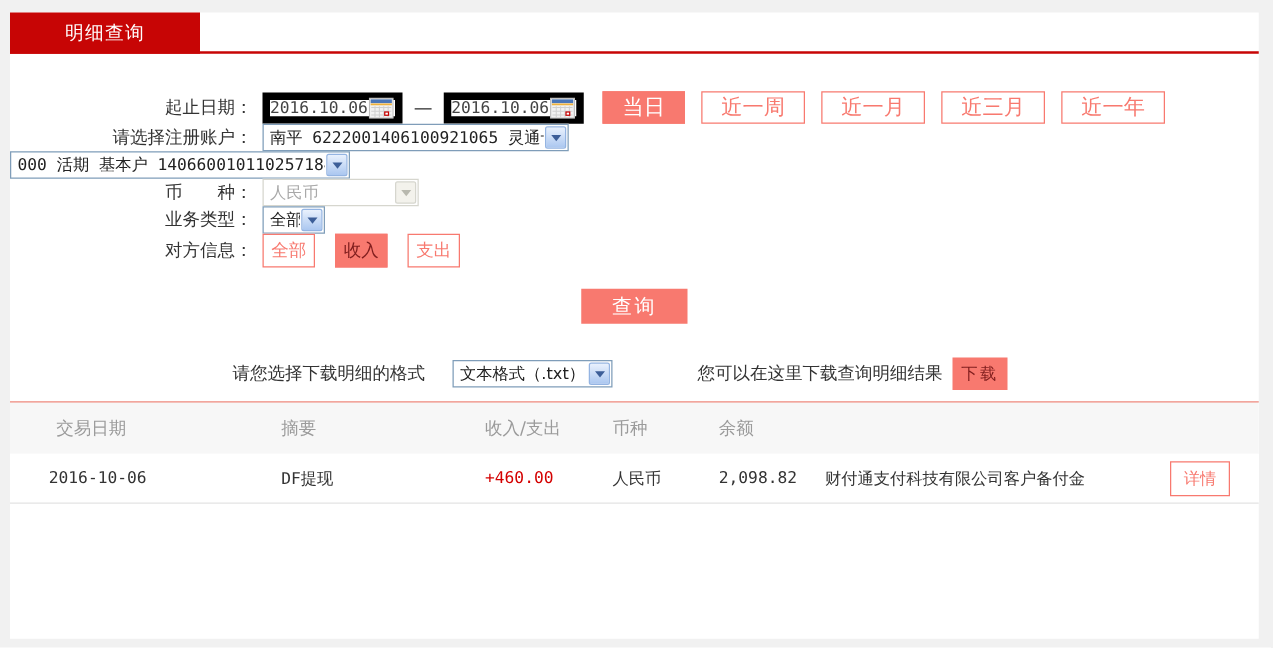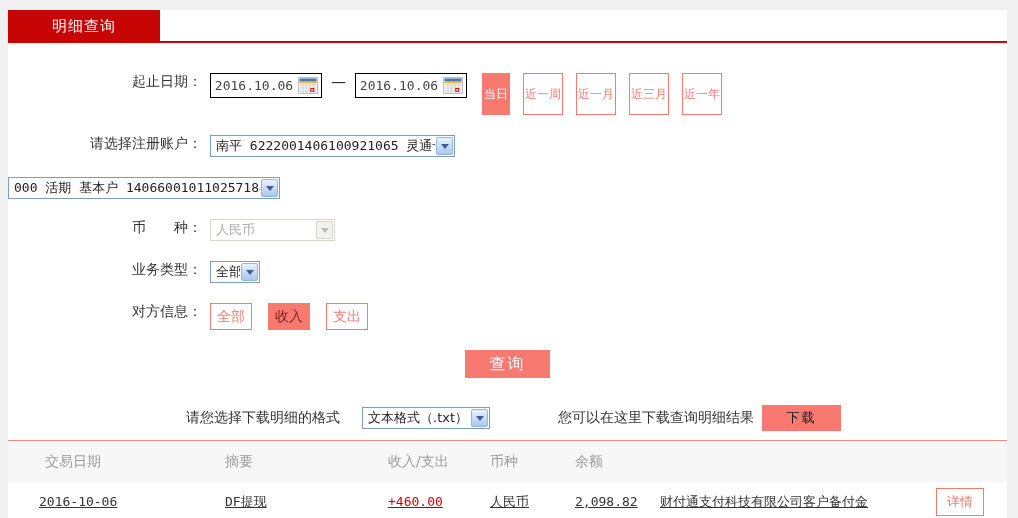--- a/index.html
+++ b/index.html
@@ -21,39 +21,39 @@
   
   .tabbar { height:33px; border-bottom:2px solid #c70505; }
   .tab {
     display:inline-block; height:33px; line-height:33px;
     padding:0 44px; background:#c70505; color:#ffffff;
     font-size:15px; letter-spacing:1px; cursor:pointer;
   }
 
   
   .form { padding-top:30px; }
-  .frow { display:flex; margin-bottom:20px; }
+  .frow { display:flex; align-items:center; }
   .flabel { width:202px; flex:none; text-align:right; padding-right:8px;
             font-size:14px; color:#333; white-space:pre; }
 
   
   .dinput {
-    width:112px; height:25px; border:1px solid #000000; background:#fff;
+    width:112px; height:25px; border:6px solid #000000; background:#fff;
     display:flex; align-items:center; cursor:text;
   }
   .dinput .dval { flex:1; text-align:center; font-size:13px; color:#444; }
   .calbtn { width:22px; height:21px; margin-right:2px; flex:none;
             display:flex; align-items:center; justify-content:center; cursor:pointer; }
   .dash { margin:0 9px; color:#333; font-size:15px; }
 
   
   .qbtn {
-    height:42px; line-height:24px; padding:0 1px; margin-left:13px;
+    height:26px; line-height:24px; padding:0 15px; margin-left:13px;
     border:1px solid #f8796f; color:#f8796f; background:#fff;
-    font-size:12px; cursor:pointer; white-space:nowrap;
+    font-size:17px; cursor:pointer; white-space:nowrap;
   }
   .qbtn.active { background:#f8796f; color:#fff; }
   .qbtn.first { margin-left:15px; }
 
   
   .xsel {
     height:22px; border:1px solid #7f9db9; background:#fff;
     display:flex; align-items:center; font-size:13px; cursor:pointer;
   }
   .xsel .val { flex:1; padding:0 5px; white-space:nowrap; overflow:hidden; color:#222; }
@@ -91,38 +91,38 @@
     letter-spacing:2px; cursor:pointer;
     font-family:"DejaVu Sans","Liberation Sans",sans-serif;
   }
 
   
   .dlrow { display:flex; align-items:center; margin-top:27px; padding-left:178px; }
   .dlrow .dlabel { font-size:14px; color:#333; }
   .dlrow .xsel { margin-left:22px; }
   .dlhint { margin-left:68px; font-size:14px; color:#333; }
   .dlbtn {
-    width:79px; height:26px; margin-left:8px; background:#f8796f; color:#0f172a;
+    width:44px; height:26px; margin-left:8px; background:#f8796f; color:#7f1d1d;
     border:none; font-size:13px; letter-spacing:2px; cursor:pointer;
     font-family:"DejaVu Sans","Liberation Sans",sans-serif;
   }
 
   
   .table { margin-top:9px; }
   .thead, .trow {
     display:grid;
     grid-template-columns:195px 155px 115px 85px 100px 270px 1fr;
     align-items:center;
   }
   .thead {
     height:42px; background:#f7f7f7; border-top:1px solid #ef8a7f;
     color:#9b9b9b; font-size:14px;
   }
   .trow { height:40px; background:#fff; border-bottom:1px solid #e3e3e3;
-          font-size:13px; color:#333;text-decoration:underline; }
+          font-size:13px; color:#333; }
   .c1 { padding-left:31px; }
   .thead .c1 { padding-left:37px; }
   .c2 { padding-left:22px; }
   .c3 { padding-left:30px; }
   .c4 { padding-left:17px; }
   .c5 { padding-left:17px; }
   .thead .c6 { padding-left:82px; }
   .trow .c6 { padding-left:2px; white-space:nowrap; }
   .amount { color:#d40000; }
   .detailbtn {

